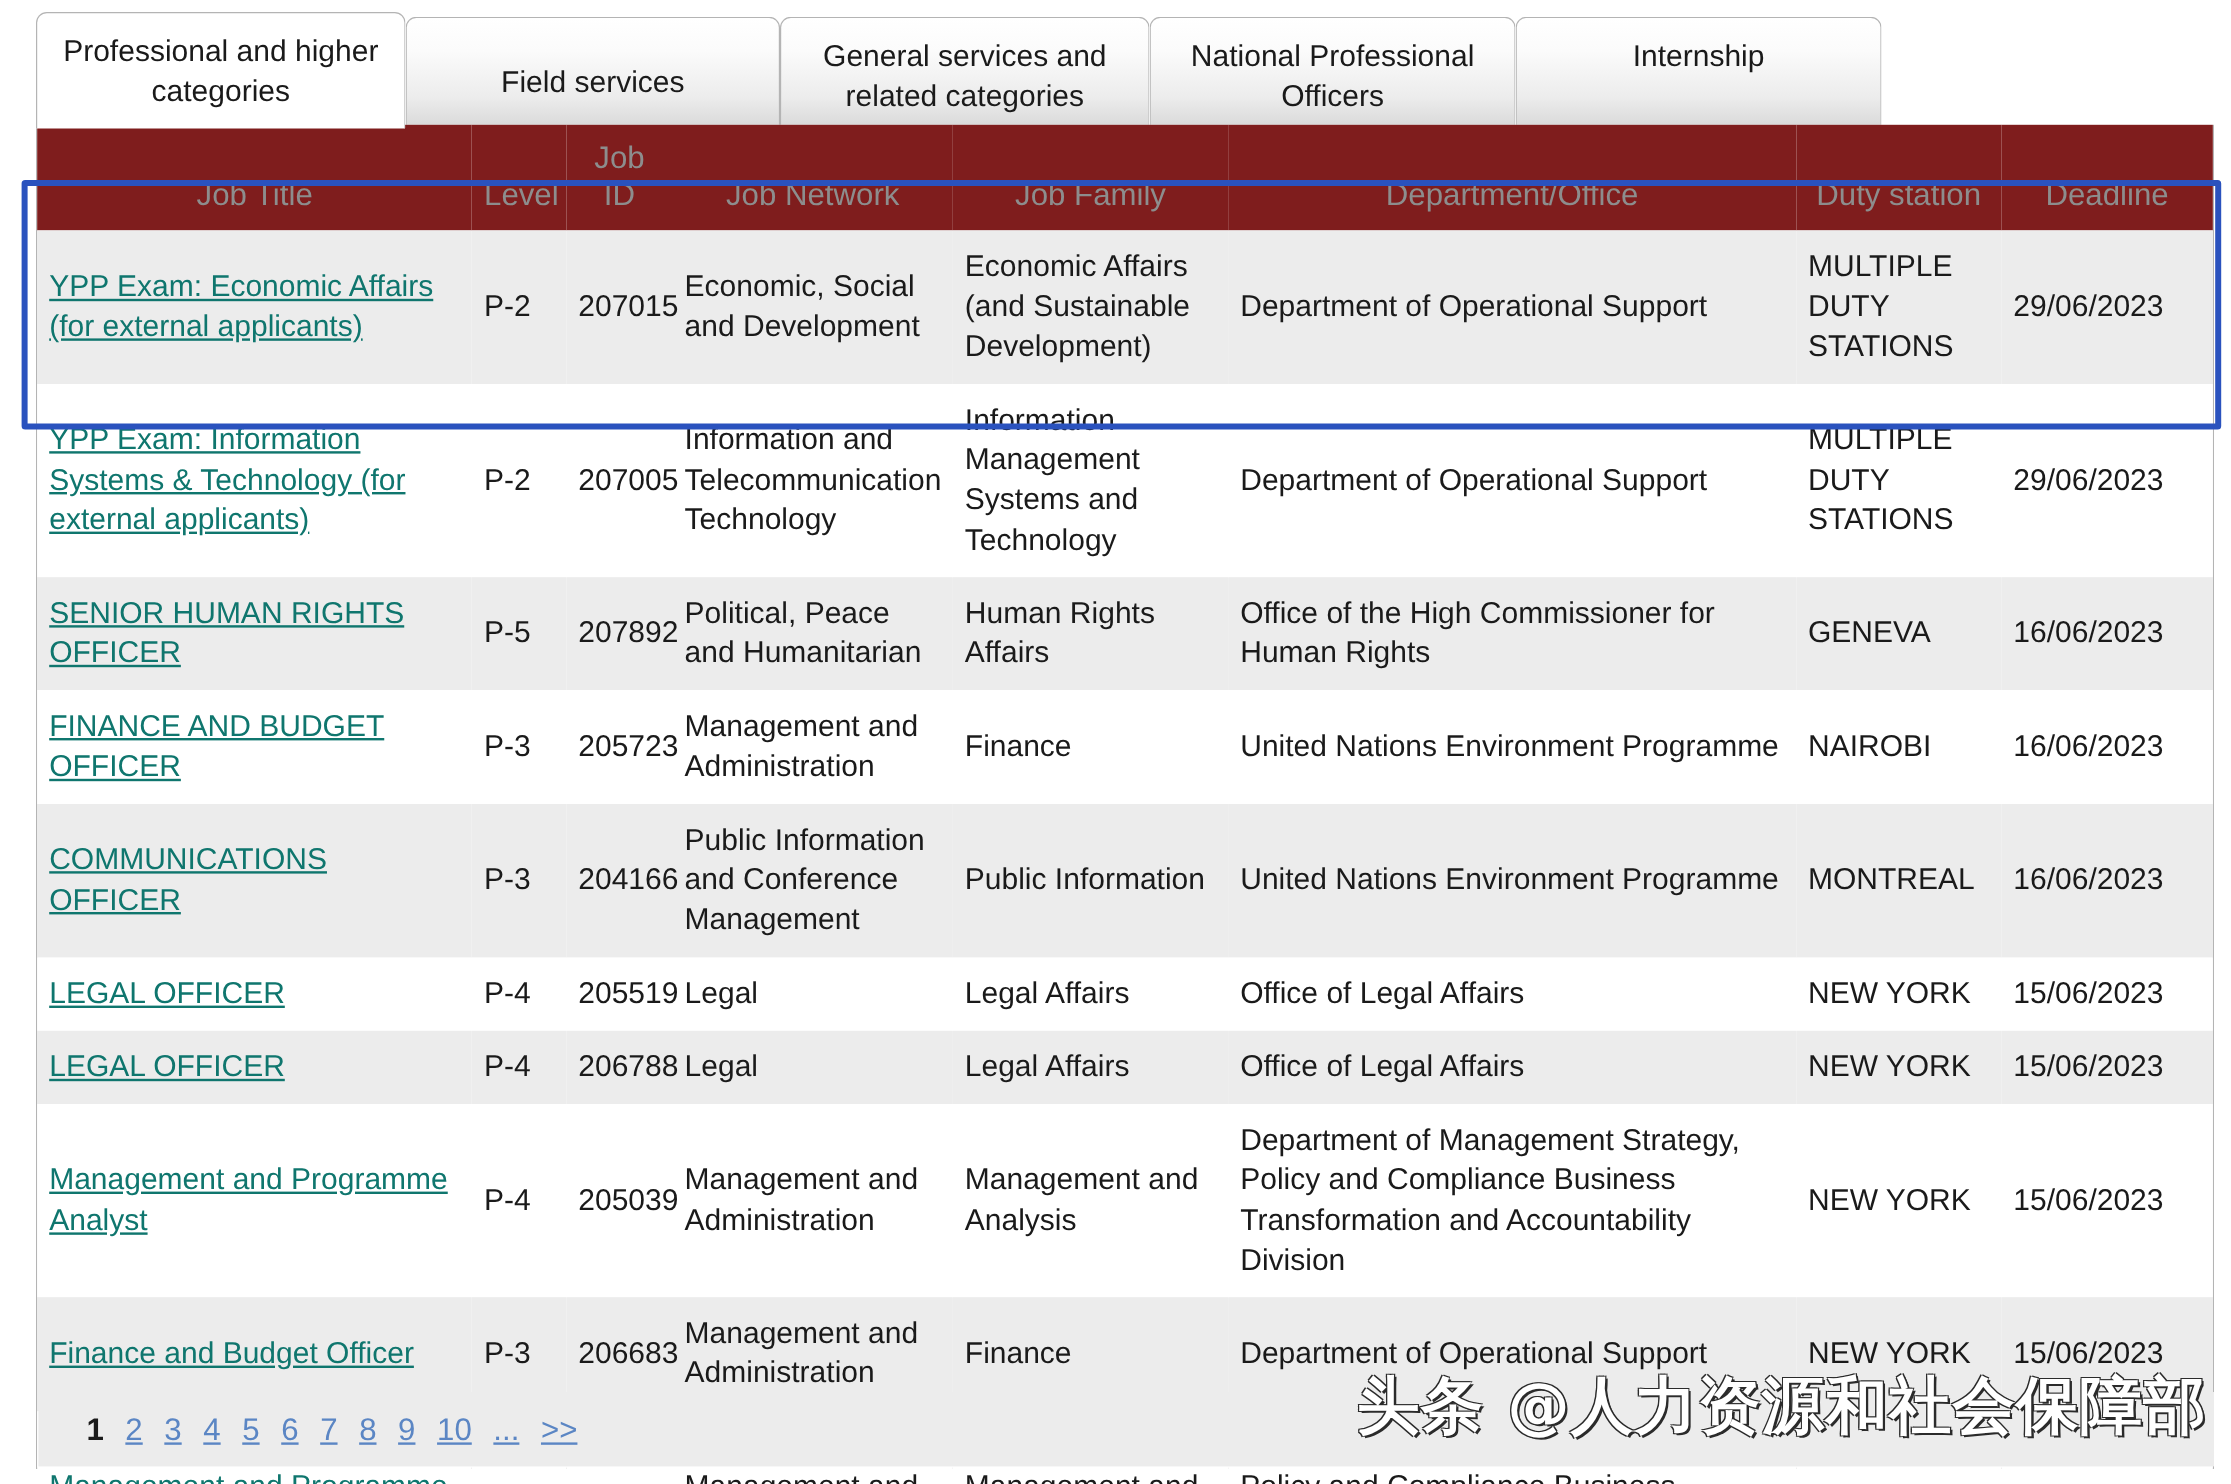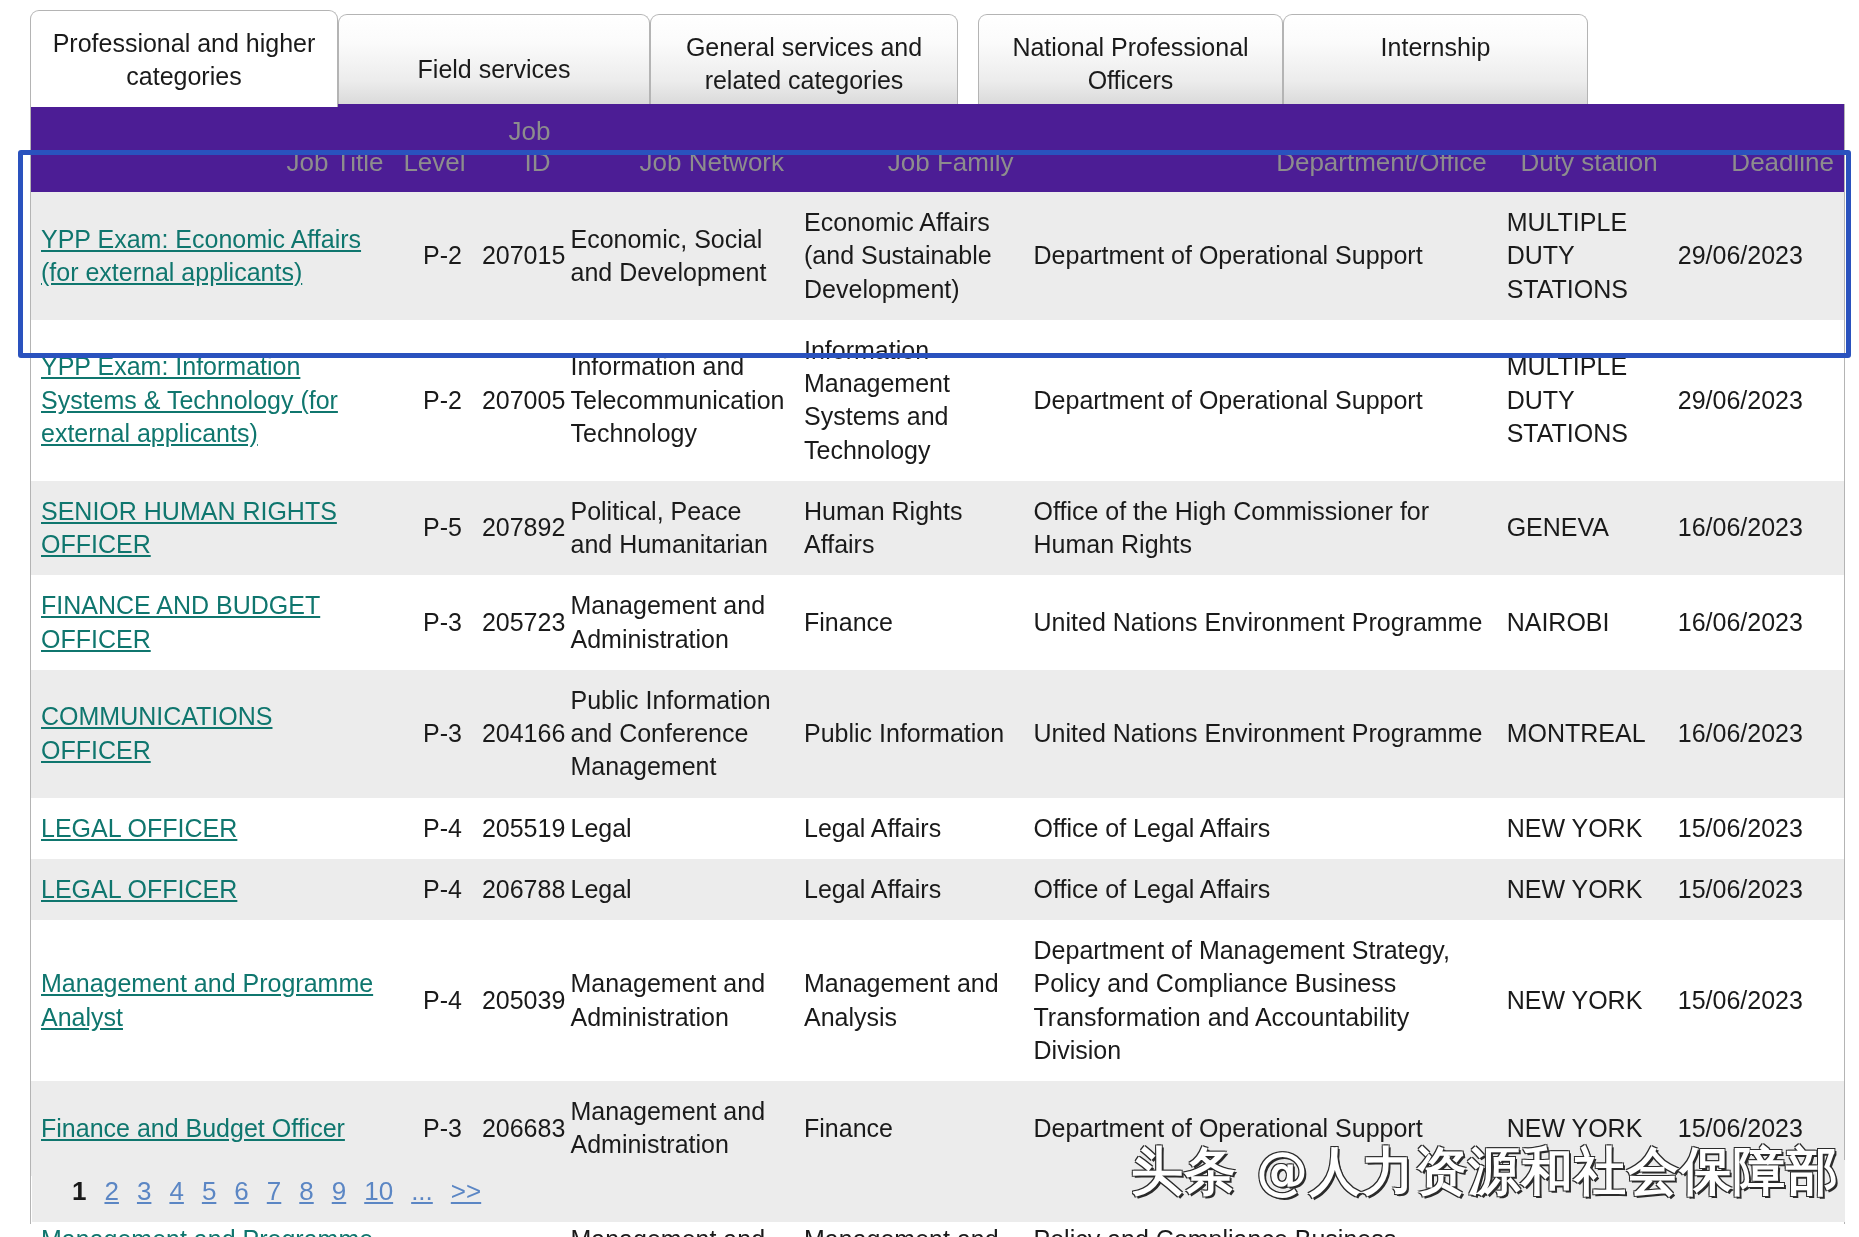--- a/index.html
+++ b/index.html
@@ -48,21 +48,21 @@
     background: #ffffff;
     border-color: #b4b4b4;
     height: 97px;
     z-index: 5;
   }
   .tab span { display: block; max-width: 95%; }
 
   .tab-w1 { width: 308px; text-align: center; }
   .tab-w2 { width: 312px; align-items: center; }
   .tab-w3 { width: 308px; }
-  .tab-w4 { width: 305px; margin-left: 20px; }
+  .tab-w4 { width: 305px; }
   .tab-w5 { width: 305px; }
 
   
   .panel {
     position: absolute;
     left: 30px;
     top: 104px;
     width: 1815px;
     height: 1120px;
     border: 1px solid #b4b4b4;
@@ -74,25 +74,25 @@
   table.jobs {
     width: 100%;
     border-collapse: collapse;
     table-layout: fixed;
     font-size: 25px;
     color: #1a1a1a;
   }
   table.jobs th {
     font-weight: normal;
     color: #8d8d8d;
-    text-align: right;
+    text-align: center;
     font-size: 26px;
     padding: 12px 10px 14px 10px;
     vertical-align: bottom;
-    background: #4c1d95;
+    background: #7f1d1d;
   }
   table.jobs td {
     padding: 14px 10px;
     vertical-align: middle;
     line-height: 1.33;
   }
   tr.alt td { background: #ececec; }
   tr.plain td { background: #ffffff; }
 
   a.joblink {
@@ -104,21 +104,21 @@
   
   col.c-title { width: 360px; }
   col.c-level { width: 78px; }
   col.c-id    { width: 88px; }
   col.c-net   { width: 232px; }
   col.c-fam   { width: 228px; }
   col.c-dept  { width: 470px; }
   col.c-duty  { width: 170px; }
   col.c-dead  { width: 175px; }
 
-  td.c-level, td.c-id { text-align: right; }
+  td.c-level, td.c-id { text-align: left; }
 
   
   .highlight-box {
     position: absolute;
     left: 18px;
     top: 150px;
     width: 1833px;
     height: 208px;
     border: 5px solid #2a52be;
     border-radius: 3px;

